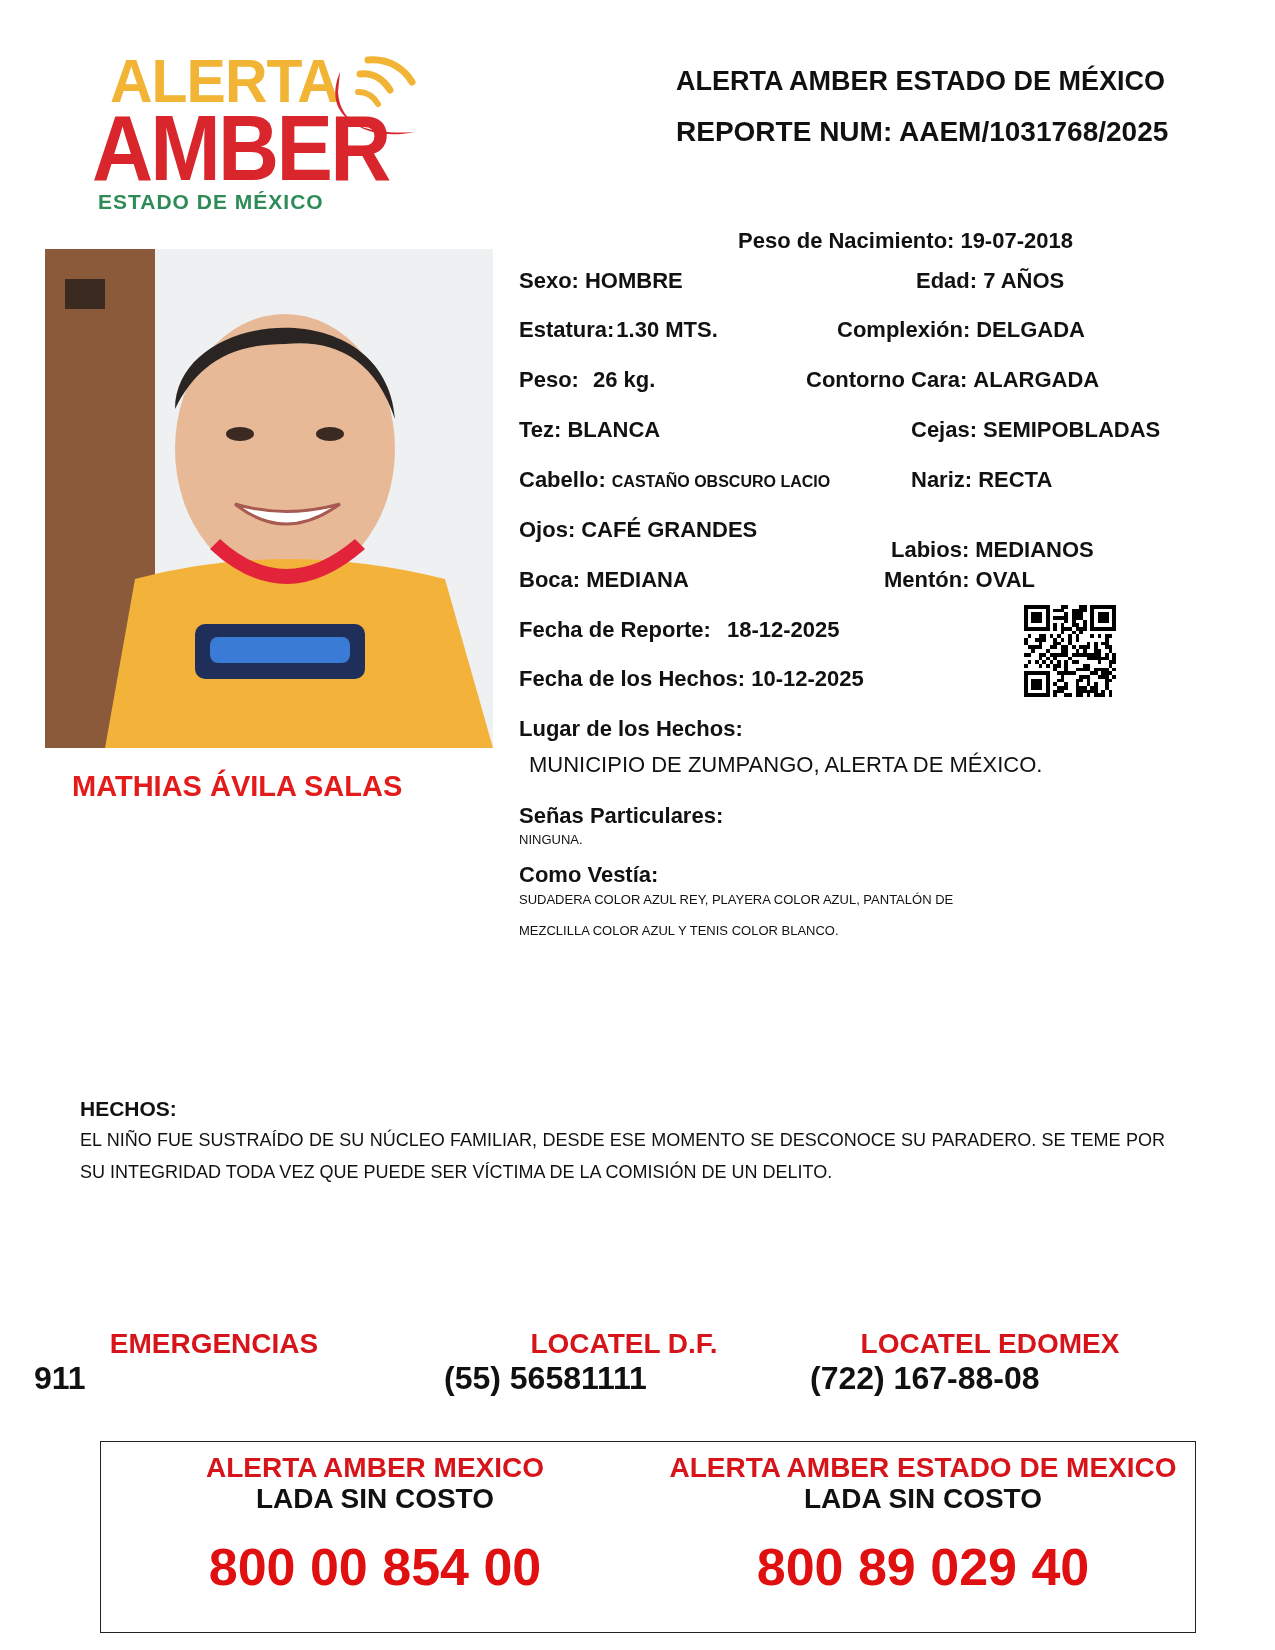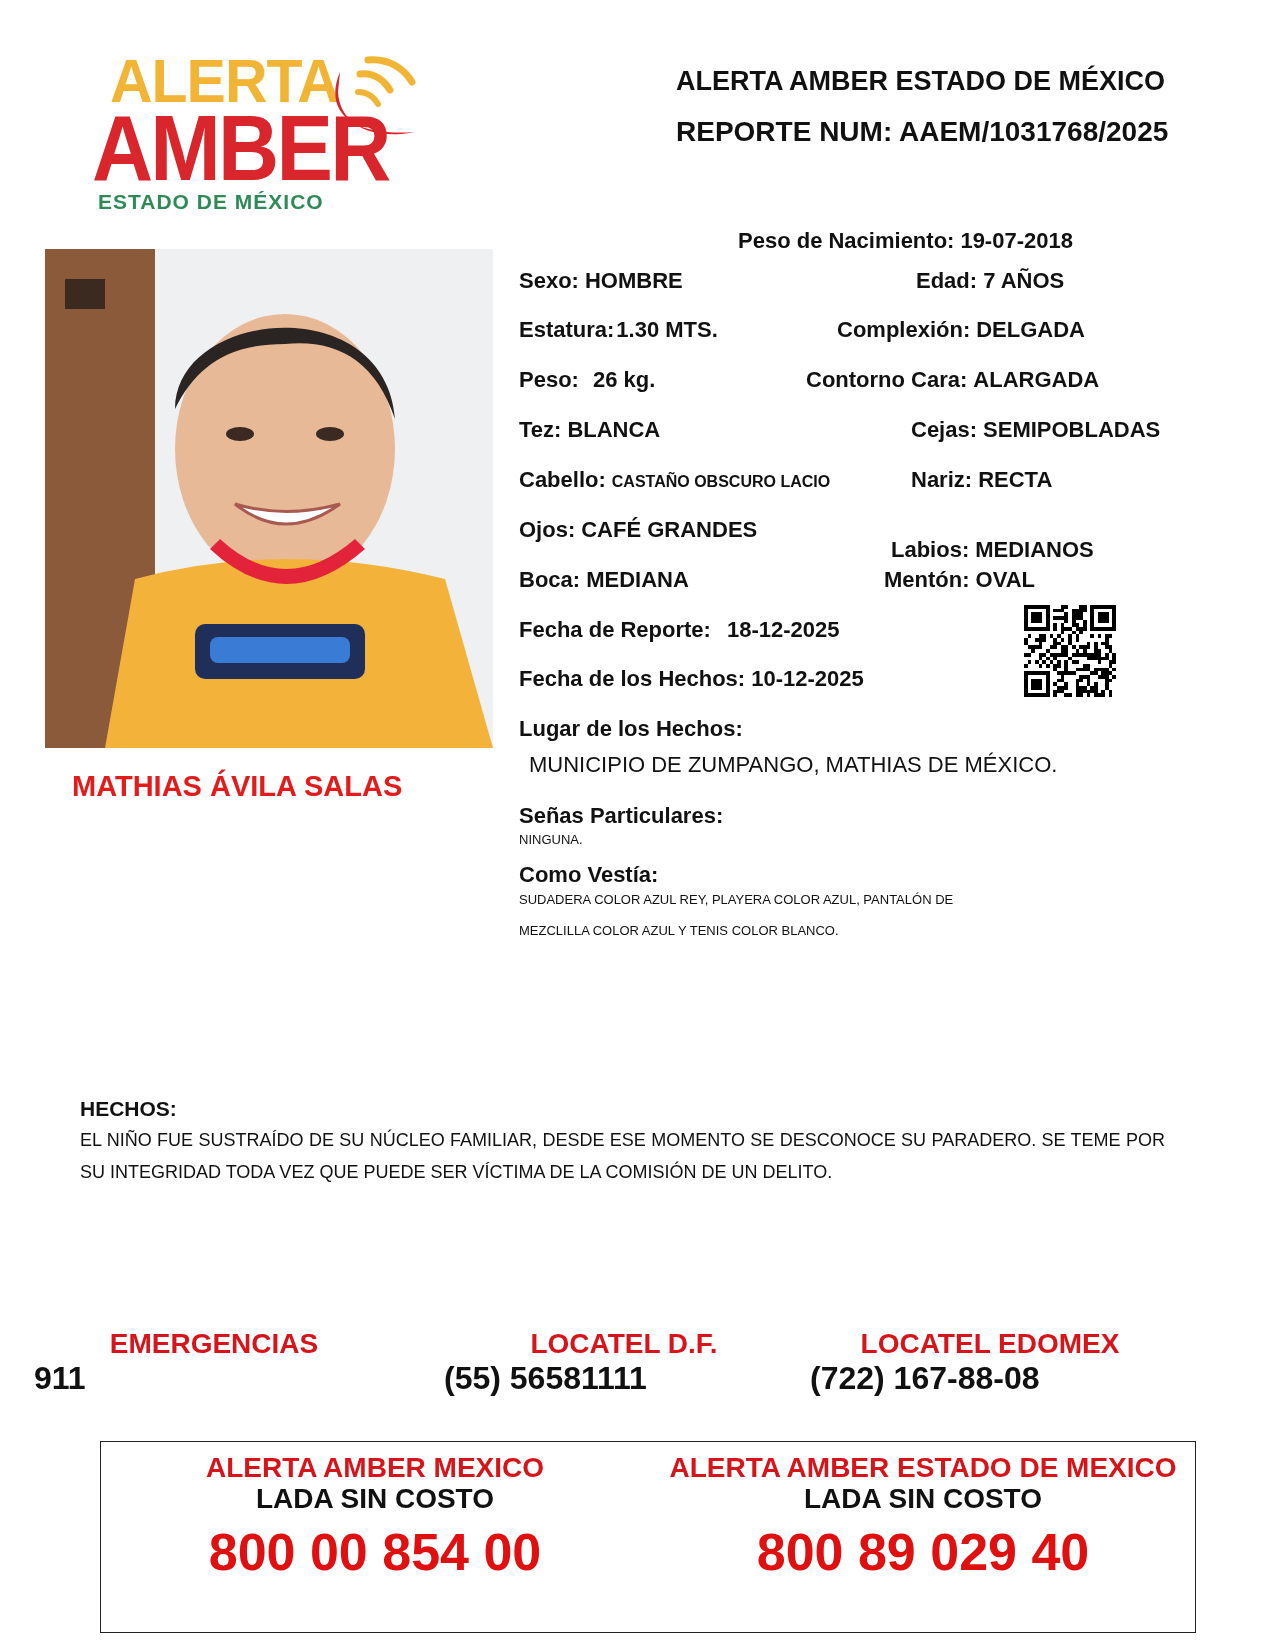--- a/index.html
+++ b/index.html
@@ -32,21 +32,21 @@
   .hechos-t { left: 80px; top: 1097px; font-size: 21px; font-weight: bold; }
   .hechos-p { left: 80px; top: 1124px; width: 1085px; font-size: 18px; line-height: 32px; text-align: justify; text-align-last: left; }
 
   .cat { font-size: 28px; font-weight: bold; color: #d7141a; text-align: center; width: 360px; }
   .num { font-size: 32px; font-weight: bold; text-align: left; width: 360px; }
 
   .box { left: 100px; top: 1441px; width: 1096px; height: 192px; border: 1.5px solid #222; box-sizing: border-box; }
   .box-col { position: absolute; top: 10px; width: 548px; text-align: center; }
   .box-cat { font-size: 28px; font-weight: bold; color: #d7141a; line-height: 32px; }
   .box-sub { font-size: 28px; font-weight: bold; color: #111; line-height: 30px; }
-  .box-num { font-size: 52px; font-weight: bold; color: #e01010; line-height: 64px; margin-top: 6px; }
+  .box-num { font-size: 52px; font-weight: bold; color: #e01010; line-height: 64px; margin-top: 21px; }
 
   .qr { left: 1024px; top: 605px; width: 92px; height: 92px; }
 </style>
 </head>
 <body>
 
 <div class="abs logo">
   <div class="abs logo-alerta">ALERTA</div>
   <div class="abs logo-amber">AMBER</div>
   <div class="abs logo-estado">ESTADO DE MÉXICO</div>
@@ -365,21 +365,21 @@
     <rect x="2" y="2" width="3" height="3" fill="#000"></rect>
     <rect x="18" y="0" width="7" height="7" fill="#000"></rect>
     <rect x="19" y="1" width="5" height="5" fill="#fff"></rect>
     <rect x="20" y="2" width="3" height="3" fill="#000"></rect>
     <rect x="0" y="18" width="7" height="7" fill="#000"></rect>
     <rect x="1" y="19" width="5" height="5" fill="#fff"></rect>
     <rect x="2" y="20" width="3" height="3" fill="#000"></rect>
   </svg>
 
 <div class="abs f" style="left:519px; top:716px;">Lugar de los Hechos:</div>
-<div class="abs lugar">MUNICIPIO DE ZUMPANGO, MATHIAS DE MÉXICO.</div>
+<div class="abs lugar">MUNICIPIO DE ZUMPANGO, ALERTA DE MÉXICO.</div>
 
 <div class="abs f" style="left:519px; top:803px;">Señas Particulares:</div>
 <div class="abs plain" style="left:519px; top:832px;">NINGUNA.</div>
 
 <div class="abs f" style="left:519px; top:862px;">Como Vestía:</div>
 <div class="abs plain" style="left:519px; top:892px;">SUDADERA  COLOR AZUL REY, PLAYERA  COLOR AZUL, PANTALÓN DE</div>
 <div class="abs plain" style="left:519px; top:923px;">MEZCLILLA COLOR AZUL Y TENIS  COLOR BLANCO.</div>
 
 <div class="abs hechos-t">HECHOS:</div>
 <div class="abs hechos-p">EL NIÑO FUE SUSTRAÍDO DE SU NÚCLEO FAMILIAR, DESDE ESE MOMENTO SE DESCONOCE SU PARADERO. SE TEME POR SU INTEGRIDAD TODA VEZ QUE PUEDE SER VÍCTIMA DE LA COMISIÓN DE UN DELITO.</div>

